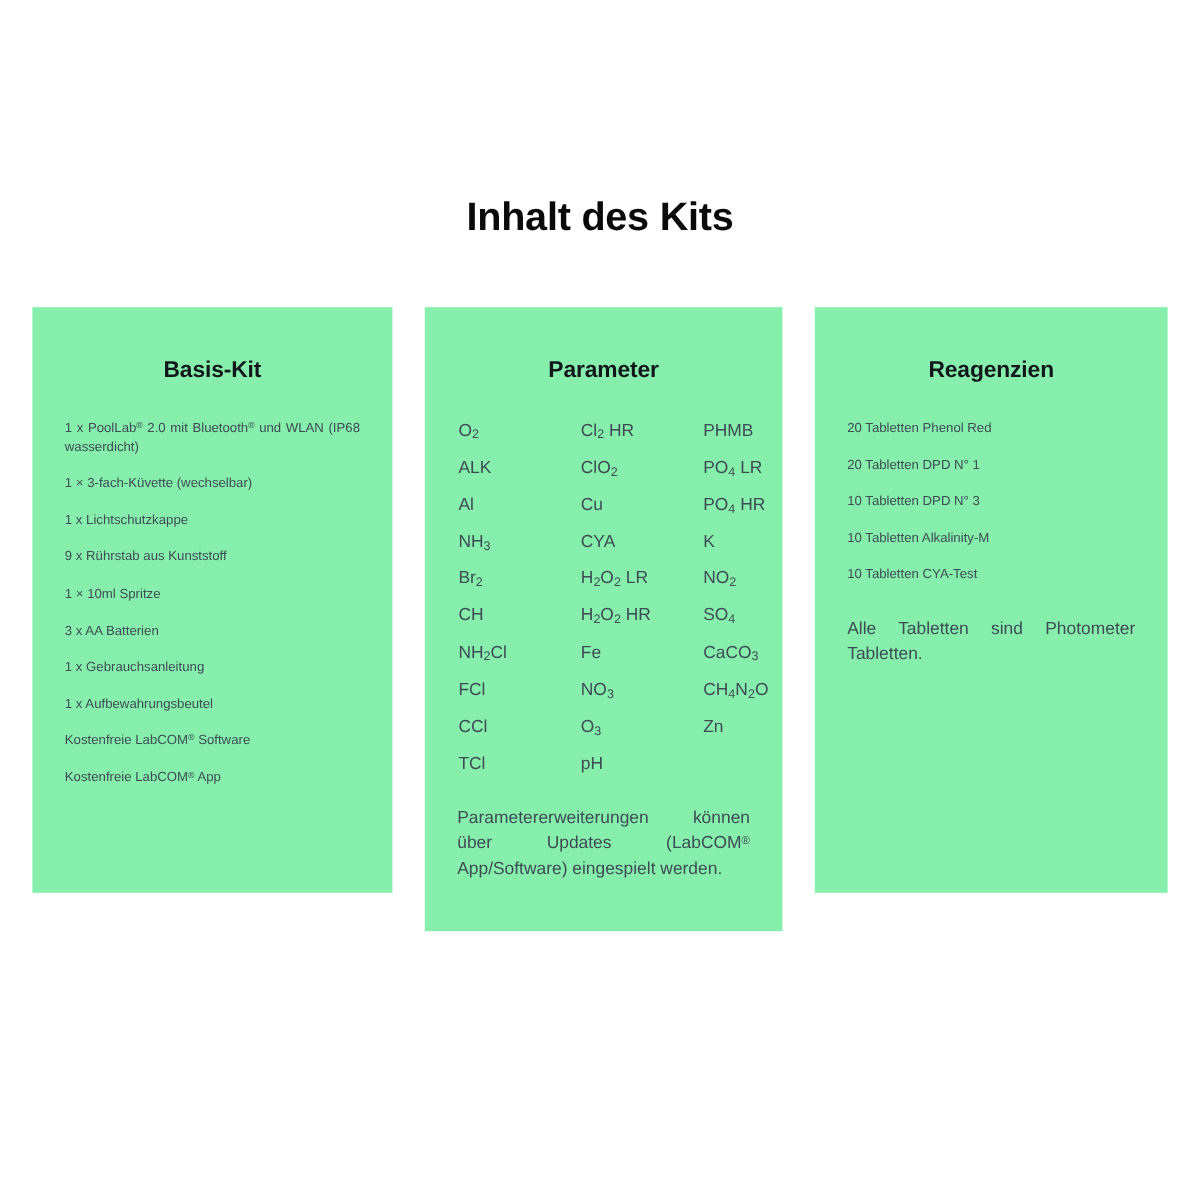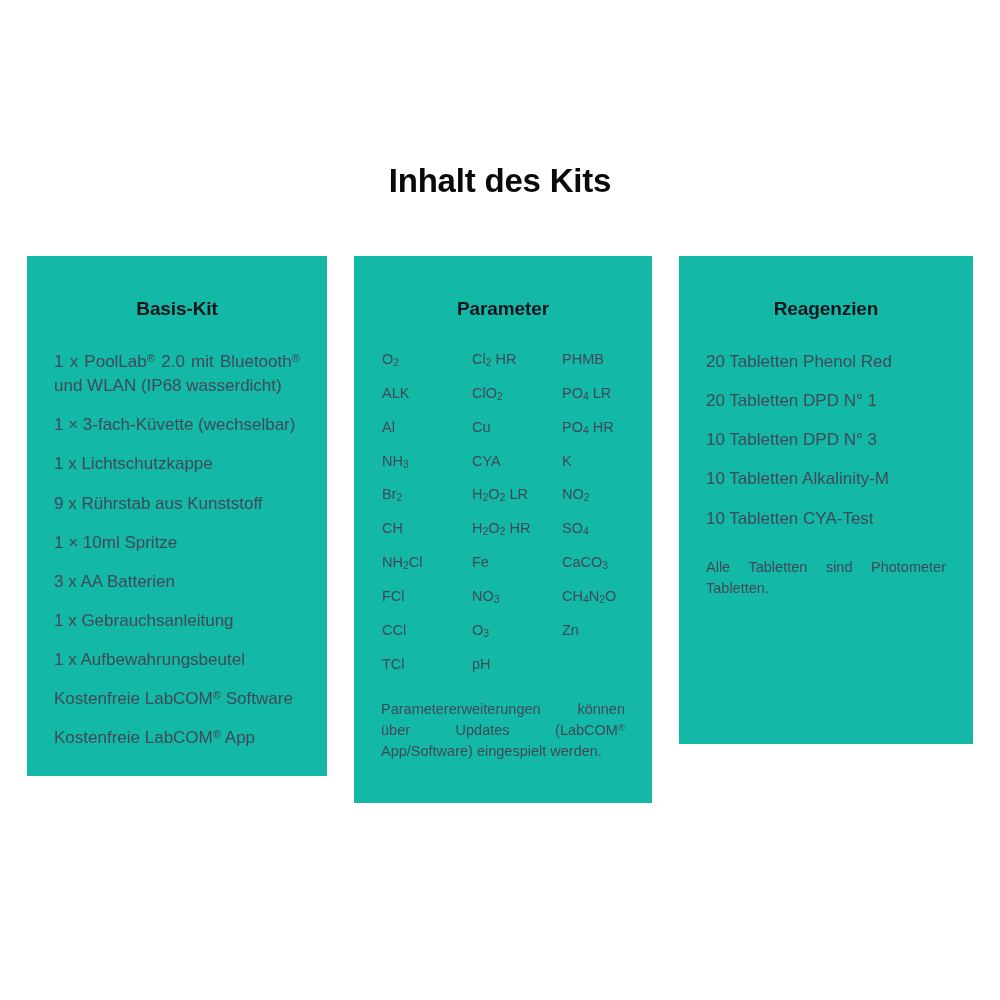--- a/index.html
+++ b/index.html
@@ -40,21 +40,21 @@
     position: absolute;
     top: 256px;
     left: 27px;
     width: 946px;
     display: flex;
     align-items: flex-start;
     gap: 27px;
   }
 
   .card {
-    background: #14b8a6;
+    background: #86efac;
     width: 300px;
     box-sizing: border-box;
     padding: 30px 27px 26px 27px;
     min-height: 488px;
   }
   .card.card-params { width: 298px; }
   .card.card-reag   { width: 294px; }
 
   .card-title {
     text-align: center;
@@ -64,37 +64,38 @@
     margin: 12px 0 30px 0;
     letter-spacing: -0.1px;
   }
 
   .item-list {
     list-style: none;
     margin: 0;
     padding: 0;
   }
   .item-list li {
-    font-size: 17px;
+    font-size: 11px;
     line-height: 1.42;
     color: #3f4a57;
     margin-bottom: 15px;
     text-align: justify;
     text-justify: inter-word;
   }
   .item-list li:last-child { margin-bottom: 0; }
 
   .item-list.left-align li { text-align: left; }
 
   .param-grid {
     display: grid;
     grid-template-columns: 90px 90px auto;
     row-gap: 15px;
     column-gap: 0px;
     margin: 0 0 0 1px;
+    gap: 12px;
   }
   .param-cell {
     font-size: 14.5px;
     line-height: 1.3;
     color: #3f4a57;
     white-space: nowrap;
   }
   .param-cell.empty { visibility: hidden; }
 
   .card-note {

